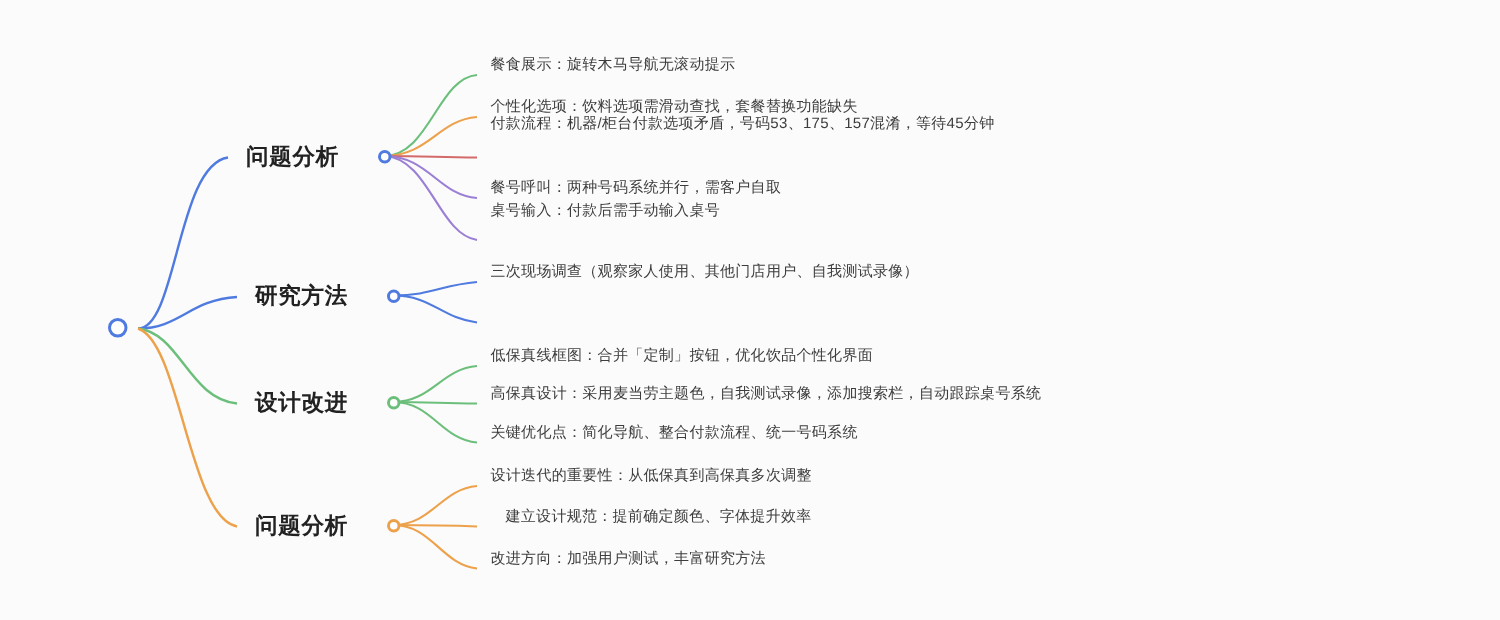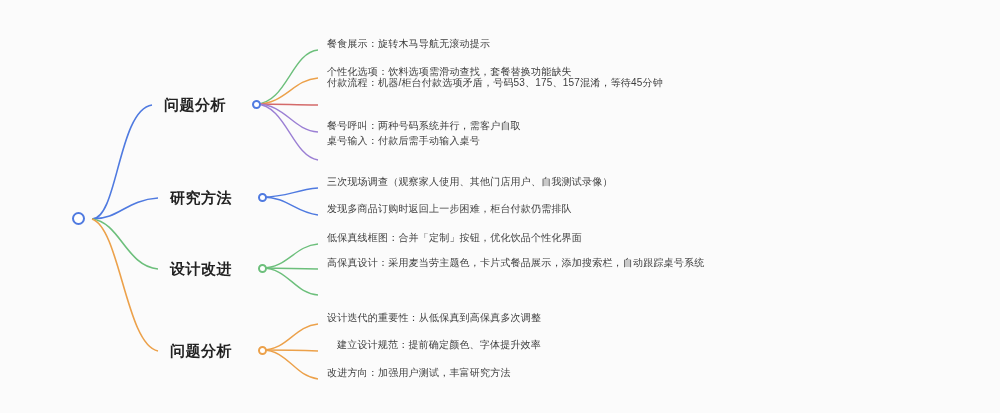--- a/index.html
+++ b/index.html
@@ -105,27 +105,27 @@
   <div class="node leaf-node" style="left:325px; top:37px;">餐食展示：旋转木马导航无滚动提示</div>
   <div class="node leaf-node" style="left:325px; top:65px;">个性化选项：饮料选项需滑动查找，套餐替换功能缺失</div>
   <div class="node leaf-node" style="left:325px; top:76px;">付款流程：机器/柜台付款选项矛盾，号码53、175、157混淆，等待45分钟</div>
   <div class="node leaf-node" style="left:325px; top:119px;">餐号呼叫：两种号码系统并行，需客户自取</div>
   <div class="node leaf-node" style="left:325px; top:134px;">桌号输入：付款后需手动输入桌号</div>
 
   <div class="node branch-node" style="left:166px; top:187px;">研究方法</div>
   <div class="branch-dot" style="left:258px; top:193px; border:2px solid #4f7ae0;"></div>
 
   <div class="node leaf-node" style="left:325px; top:175px;">三次现场调查（观察家人使用、其他门店用户、自我测试录像）</div>
-  <div class="node leaf-node" style="left:325px; top:202px;">发现多商品订购时返回上一步困难，柜台付款仍需排队</div>
 
   <div class="node branch-node" style="left:166px; top:258px;">设计改进</div>
   <div class="branch-dot" style="left:258px; top:264px; border:2px solid #6cbf7b;"></div>
 
   <div class="node leaf-node" style="left:325px; top:231px;">低保真线框图：合并「定制」按钮，优化饮品个性化界面</div>
-  <div class="node leaf-node" style="left:325px; top:256px;">高保真设计：采用麦当劳主题色，卡片式餐品展示，添加搜索栏，自动跟踪桌号系统</div>
+  <div class="node leaf-node" style="left:325px; top:256px;">高保真设计：采用麦当劳主题色，自我测试录像，添加搜索栏，自动跟踪桌号系统</div>
+  <div class="node leaf-node" style="left:325px; top:282px;">关键优化点：简化导航、整合付款流程、统一号码系统</div>
 
   <div class="node branch-node" style="left:166px; top:340px;">问题分析</div>
   <div class="branch-dot" style="left:258px; top:346px; border:2px solid #eca14a;"></div>
 
   <div class="node leaf-node" style="left:325px; top:311px;">设计迭代的重要性：从低保真到高保真多次调整</div>
   <div class="node leaf-node" style="left:335px; top:338px;font-family:Liberation Serif, serif;">建立设计规范：提前确定颜色、字体提升效率</div>
   <div class="node leaf-node" style="left:325px; top:366px;text-align:center;">改进方向：加强用户测试，丰富研究方法</div>
 
 </div>
 

